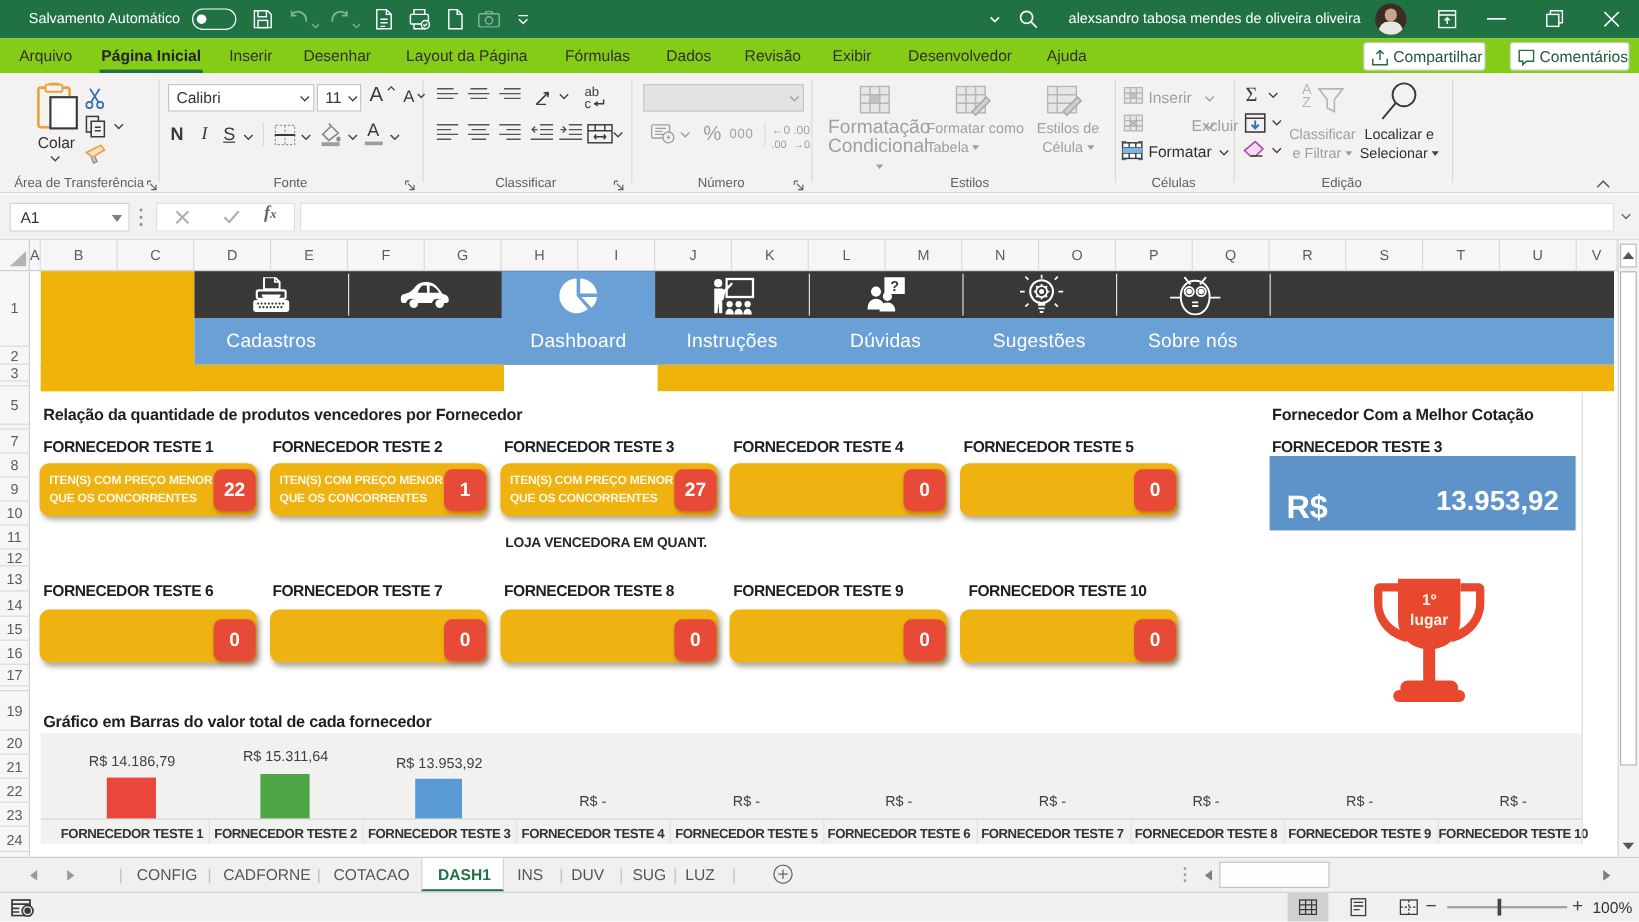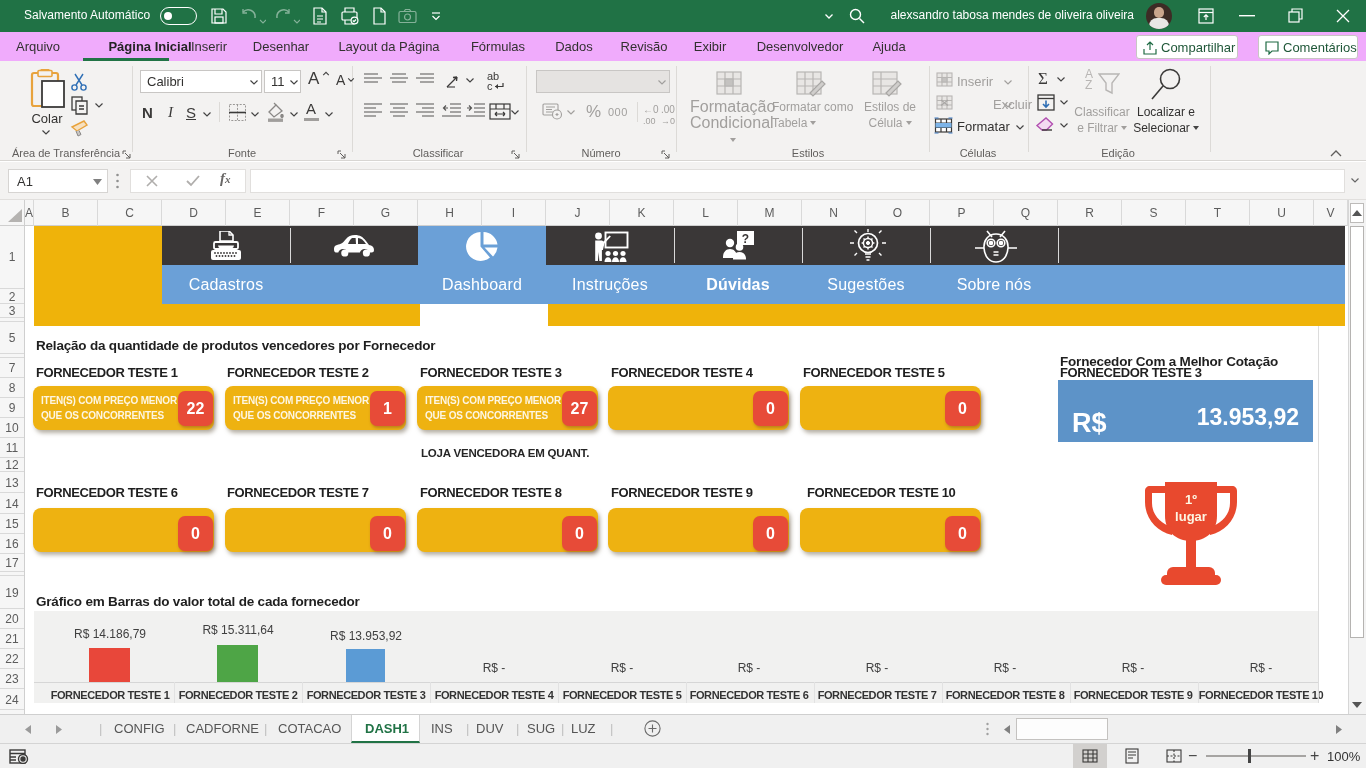--- a/index.html
+++ b/index.html
@@ -3,21 +3,21 @@
 <meta charset="utf-8">
 <style>
 * { margin:0; padding:0; box-sizing:border-box; }
 html,body { width:1366px; height:768px; overflow:hidden; }
 body { font-family:"Liberation Sans", sans-serif; position:relative; background:#fff; }
 .abs { position:absolute; }
 
 #titlebar { position:absolute; left:0; top:0; width:1366px; height:32px; background:#207245; color:#fff; }
 #titlebar .t { position:absolute; font-size:12px; color:#fff; top:8px; white-space:nowrap; }
 
-#tabrow { position:absolute; left:0; top:32px; width:1366px; height:29px; background:#f0abfc; }
+#tabrow { position:absolute; left:0; top:32px; width:1366px; height:29px; background:#84cc16; }
 #tabrow .rtab { position:absolute; top:0; height:29px; line-height:29px; font-size:13px; color:#323130; text-align:center; }
 
 #ribbon { position:absolute; left:0; top:61px; width:1366px; height:100px; background:#f3f2f1; border-bottom:1px solid #d8d6d3; }
 .gsep { position:absolute; top:5px; height:86px; width:1px; background:#dcdad7; }
 .glabel { position:absolute; top:86px; width:160px; font-size:11px; color:#605e5c; text-align:center; }
 .launch { position:absolute; top:88px; width:12px; height:12px; }
 
 #fbar { position:absolute; left:0; top:162px; width:1366px; height:38px; background:#f3f2f1; border-bottom:1px solid #e1dfdd; }
 
 #grid { position:absolute; left:0; top:200px; width:1366px; height:514px; background:#fff; overflow:hidden; }
@@ -121,21 +121,21 @@
   <svg class="abs" style="left:1288px;top:8px;" width="15" height="15" viewBox="0 0 15 15" fill="none" stroke="#fff" stroke-width="1.2">
     <rect x="1" y="4" width="10" height="10"></rect>
       <path d="M4 4 V1 H14 V11 H11"></path>
   </svg>
   <svg class="abs" style="left:1336px;top:9px;" width="14" height="14" viewBox="0 0 14 14" stroke="#fff" stroke-width="1.3">
       <path d="M1 1 L13 13 M13 1 L1 13"></path>
     </svg>
 </div>
 <div id="tabrow">
   <div class="rtab" style="left:16px;width:44px;">Arquivo</div>
-  <div class="rtab" style="left:80px;width:92px;font-weight:bold;color:#242424;margin-left:24px;">Página Inicial</div>
+  <div class="rtab" style="left:80px;width:92px;font-weight:bold;color:#242424;">Página Inicial</div>
   <div class="abs" style="left:83px;top:26px;width:86px;height:3px;background:#217346;"></div>
   <div class="rtab" style="left:188px;width:42px;">Inserir</div>
   <div class="rtab" style="left:250px;width:62px;">Desenhar</div>
   <div class="rtab" style="left:332px;width:114px;">Layout da Página</div>
   <div class="rtab" style="left:466px;width:64px;">Fórmulas</div>
   <div class="rtab" style="left:552px;width:44px;">Dados</div>
   <div class="rtab" style="left:618px;width:52px;">Revisão</div>
   <div class="rtab" style="left:690px;width:40px;">Exibir</div>
   <div class="rtab" style="left:752px;width:96px;">Desenvolvedor</div>
   <div class="rtab" style="left:868px;width:42px;">Ajuda</div>
@@ -514,21 +514,21 @@
 
   <div class="abs" style="left:290px;top:28px;width:1px;height:35px;background:#d9d9d9;"></div>
   <div class="abs" style="left:674px;top:28px;width:1px;height:35px;background:#d9d9d9;"></div>
   <div class="abs" style="left:802px;top:28px;width:1px;height:35px;background:#d9d9d9;"></div>
   <div class="abs" style="left:930px;top:28px;width:1px;height:35px;background:#d9d9d9;"></div>
   <div class="abs" style="left:1058px;top:28px;width:1px;height:35px;background:#d9d9d9;"></div>
 
   <div class="navlabel" style="left:162px;top:76px;width:128px;">Cadastros</div>
   <div class="navlabel" style="left:418px;top:76px;width:128px;">Dashboard</div>
   <div class="navlabel" style="left:546px;top:76px;width:128px;">Instruções</div>
-  <div class="navlabel" style="left:674px;top:76px;width:128px;font-weight:bold;">Dúvidas</div>
+  <div class="navlabel" style="left:674px;top:76px;width:128px;">Dúvidas</div>
   <div class="navlabel" style="left:802px;top:76px;width:128px;">Sugestões</div>
   <div class="navlabel" style="left:930px;top:76px;width:128px;">Sobre nós</div>
 
   <div class="yellow" style="left:34px;top:104px;width:386px;height:22px;"></div>
   <div class="yellow" style="left:548px;top:104px;width:797px;height:22px;"></div>
 
 
   <svg class="abs" style="left:208px;top:31px;" width="36" height="30" viewBox="0 0 36 30" fill="#fff">
     <path d="M12 0 h9 l4 4 v6 h-13 z" fill="none" stroke="#fff" stroke-width="1.6"></path>
     <path d="M21 0 v4 h4" fill="none" stroke="#fff" stroke-width="1.3"></path>
@@ -607,21 +607,21 @@
     <path d="M22 6 C29.5 6 34.5 12 34 20 C33.5 28.5 28.5 34 22 34 C15.5 34 10.5 28.5 10 20 C9.5 12 14.5 6 22 6 Z"></path>
     <circle cx="17" cy="15" r="3.8"></circle>
       <circle cx="27" cy="15" r="3.8"></circle>
     <circle cx="17" cy="15" r="1.5" fill="#fff"></circle>
       <circle cx="27" cy="15" r="1.5" fill="#fff"></circle>
     <path d="M19.5 24 h5 M19.5 27 h5"></path>
     <path d="M1 20 H10 M34 20 H43"></path>
   </svg>
 
   <div class="h1" style="left:36px;top:138px;">Relação da quantidade de produtos vencedores por Fornecedor</div>
-  <div class="h1" style="left:1060px;top:138px;margin-top:16px;">Fornecedor Com a Melhor Cotação</div>
+  <div class="h1" style="left:1060px;top:138px;">Fornecedor Com a Melhor Cotação</div>
 
   <div class="fname" style="left:36px;top:165px;">FORNECEDOR TESTE 1</div>
   <div class="fname" style="left:227px;top:165px;">FORNECEDOR TESTE 2</div>
   <div class="fname" style="left:420px;top:165px;">FORNECEDOR TESTE 3</div>
   <div class="fname" style="left:611px;top:165px;">FORNECEDOR TESTE 4</div>
   <div class="fname" style="left:803px;top:165px;">FORNECEDOR TESTE 5</div>
   <div class="fname" style="left:1060px;top:165px;">FORNECEDOR TESTE 3</div>
 
   <div class="ybar" style="left:33px;top:186px;">
       <div class="txt">ITEN(S) COM PREÇO MENOR<br>QUE OS CONCORRENTES</div>

